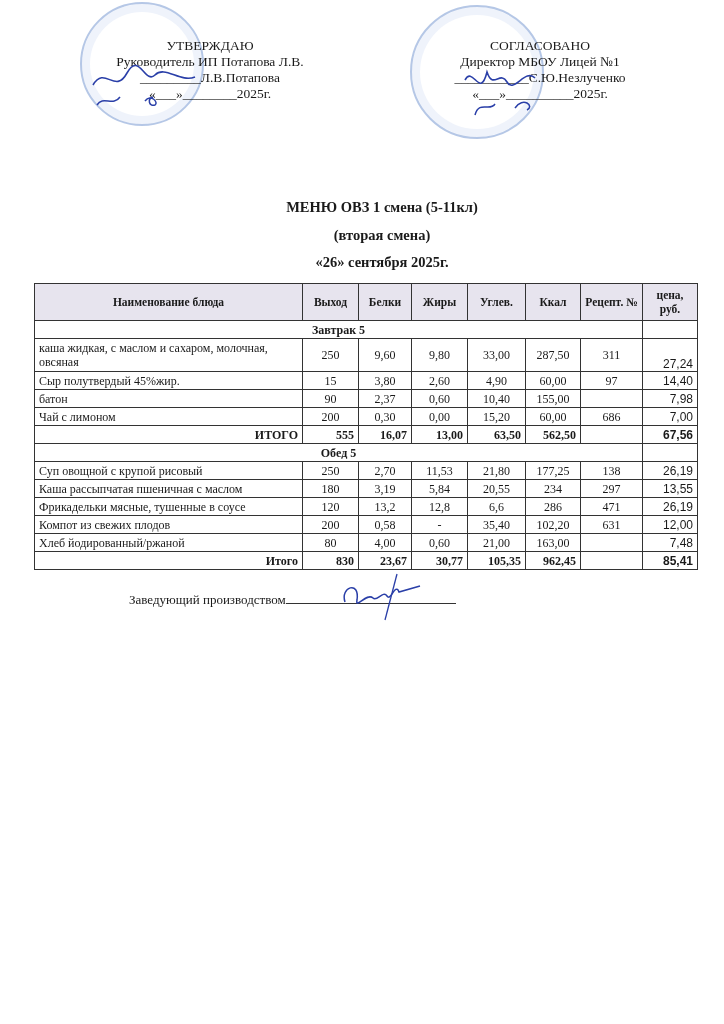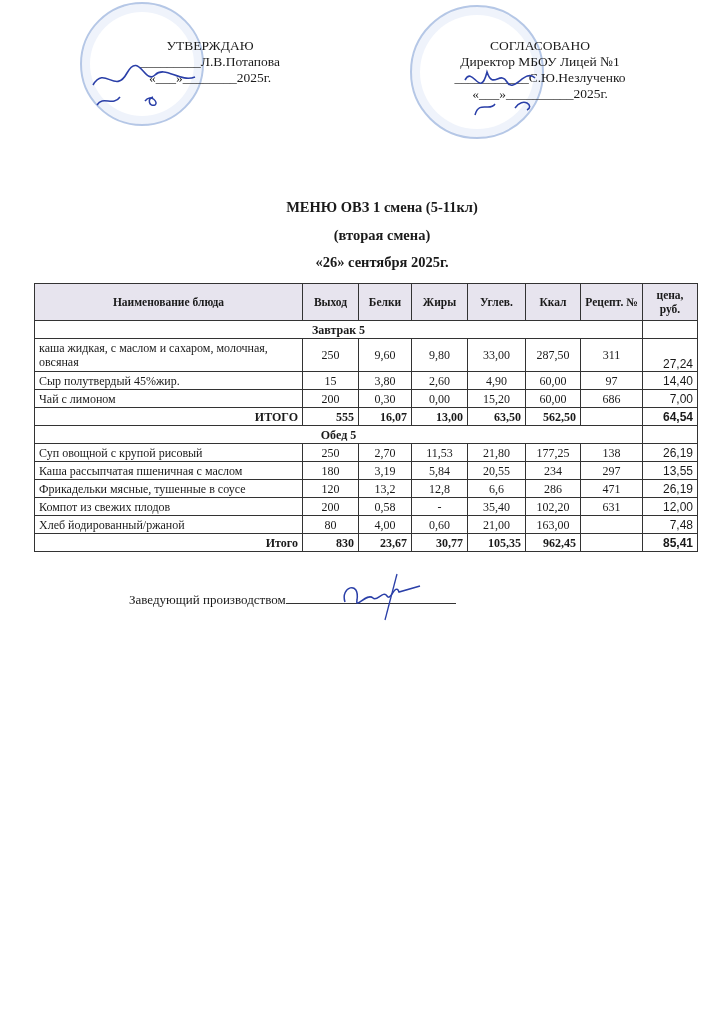--- a/index.html
+++ b/index.html
@@ -30,20 +30,21 @@
   .manager .line { display: inline-block; width: 170px; border-bottom: 1px solid #333; height: 12px; vertical-align: baseline; }
 </style>
 </head>
 <body>
 
 <div class="stamp stamp-left"></div>
 <div class="stamp stamp-right"></div>
 
 <div class="approve approve-left">
   <div class="head">УТВЕРЖДАЮ</div>
+  <div>Руководитель ИП Потапова Л.В.</div>
   <div>_________Л.В.Потапова</div>
   <div>«___»________2025г.</div>
 </div>
 <div class="approve approve-right">
   <div class="head">СОГЛАСОВАНО</div>
   <div>Директор МБОУ Лицей №1</div>
   <div>___________С.Ю.Незлученко</div>
   <div>«___»__________2025г.</div>
 </div>
 
@@ -102,38 +103,48 @@
       <td>Сыр полутвердый 45%жир.</td>
       <td class="num">15</td>
       <td class="num">3,80</td>
       <td class="num">2,60</td>
       <td class="num">4,90</td>
       <td class="num">60,00</td>
       <td class="num">97</td>
       <td class="price">14,40</td>
     </tr>
     <tr>
+      <td>батон</td>
+      <td class="num">90</td>
+      <td class="num">2,37</td>
+      <td class="num">0,60</td>
+      <td class="num">10,40</td>
+      <td class="num">155,00</td>
+      <td class="num"></td>
+      <td class="price">7,98</td>
+    </tr>
+    <tr>
       <td>Чай с лимоном</td>
       <td class="num">200</td>
       <td class="num">0,30</td>
       <td class="num">0,00</td>
       <td class="num">15,20</td>
       <td class="num">60,00</td>
       <td class="num">686</td>
       <td class="price">7,00</td>
     </tr>
     <tr class="total">
       <td>ИТОГО</td>
       <td class="num">555</td>
       <td class="num">16,07</td>
       <td class="num">13,00</td>
       <td class="num">63,50</td>
       <td class="num">562,50</td>
       <td class="num"></td>
-      <td class="price">64,54</td>
+      <td class="price">67,56</td>
     </tr>
 
     <tr>
       <td class="section" colspan="7">Обед 5</td>
       <td></td>
     </tr>
     <tr>
       <td>Суп овощной  с крупой рисовый</td>
       <td class="num">250</td>
       <td class="num">2,70</td>

